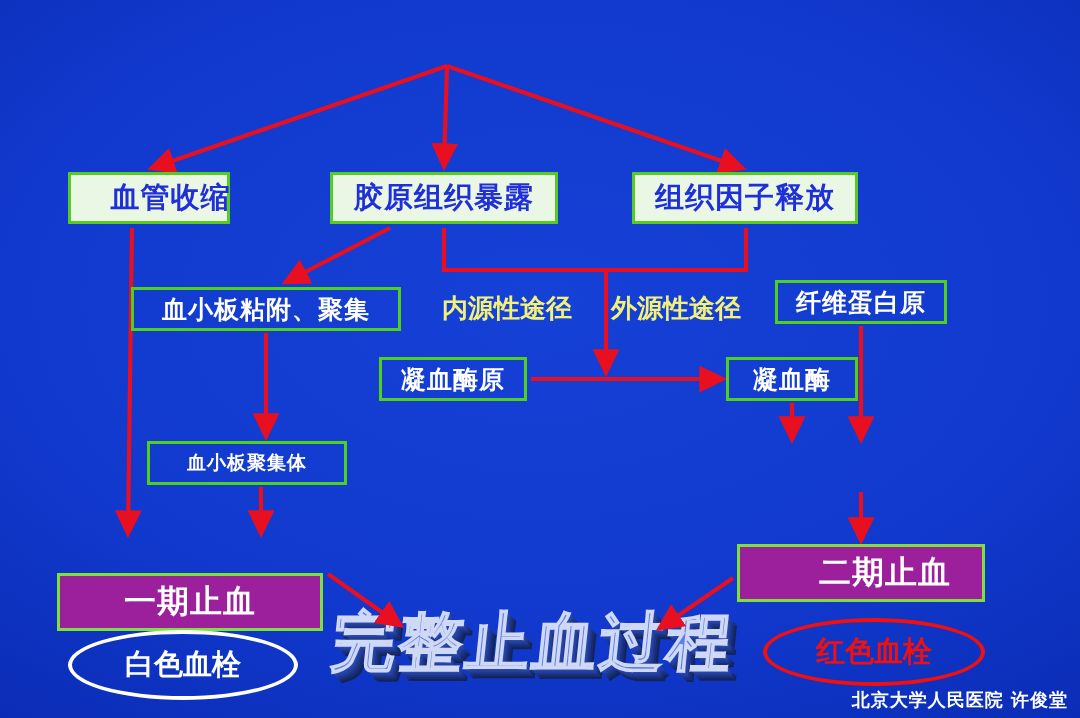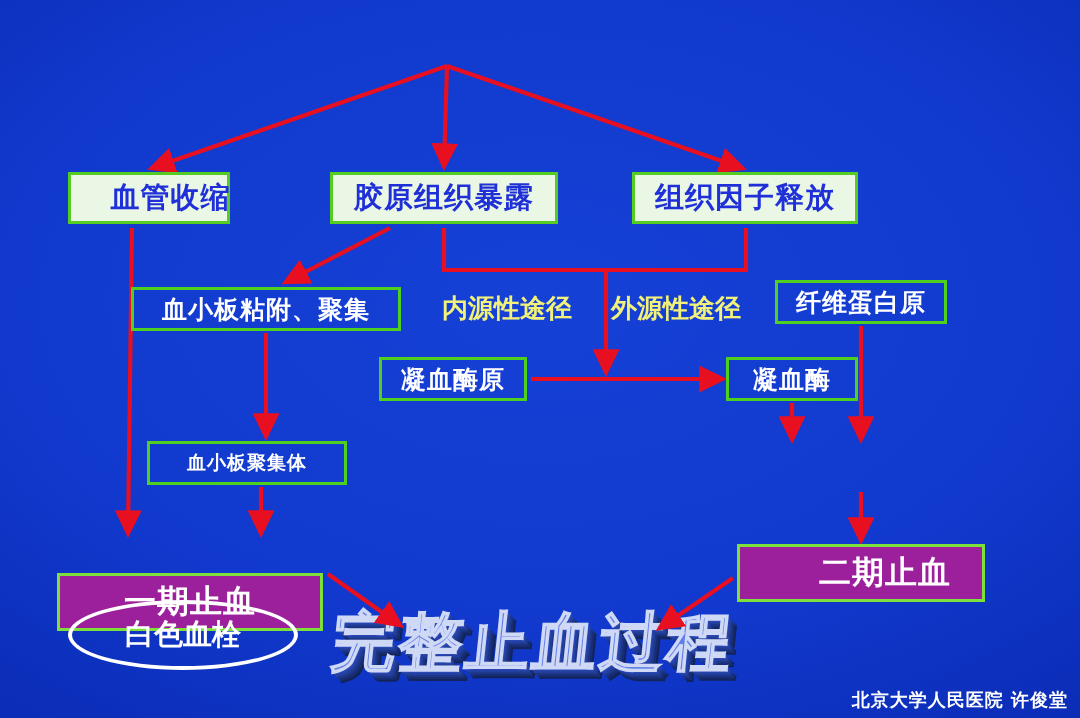--- a/index.html
+++ b/index.html
@@ -177,24 +177,27 @@
     </div>
 
   <div class="plain" style="left:611px;top:288px;width:160px;height:40px;font-size:26px;">
       <span>外源性途径</span>
     </div>
 
   <div id="wordart">
       <span>完整止血过程</span>
     </div>
 
-  <div class="ellipse el-white" style="left:68px;top:600px;width:230px;height:70px;font-size:29px;text-align:right;">
+  <div class="ellipse el-white" style="left:68px;top:630px;width:230px;height:70px;font-size:29px;text-align:right;">
       <span>白色血栓</span>
     </div>
 
+  <div class="ellipse el-red" style="left:763px;top:618px;width:222px;height:68px;font-size:29px;">
+      <span>红色血栓</span>
+    </div>
 
   <svg id="arrows-top" viewBox="0 0 1080 718" xmlns="http://www.w3.org/2000/svg">
     <defs>
       <marker id="ah2" markerWidth="9" markerHeight="9" refX="5.4" refY="3.2" orient="auto" markerUnits="strokeWidth">
         <path d="M0,0 L6.6,3.2 L0,6.4 z" fill="#e81020"></path>
       </marker>
     </defs>
     <g stroke="#e81020" stroke-width="4.2" fill="none" marker-end="url(#ah2)">
       <path d="M328,574 L400,625"></path>
       <path d="M733,578 L660,628"></path>

